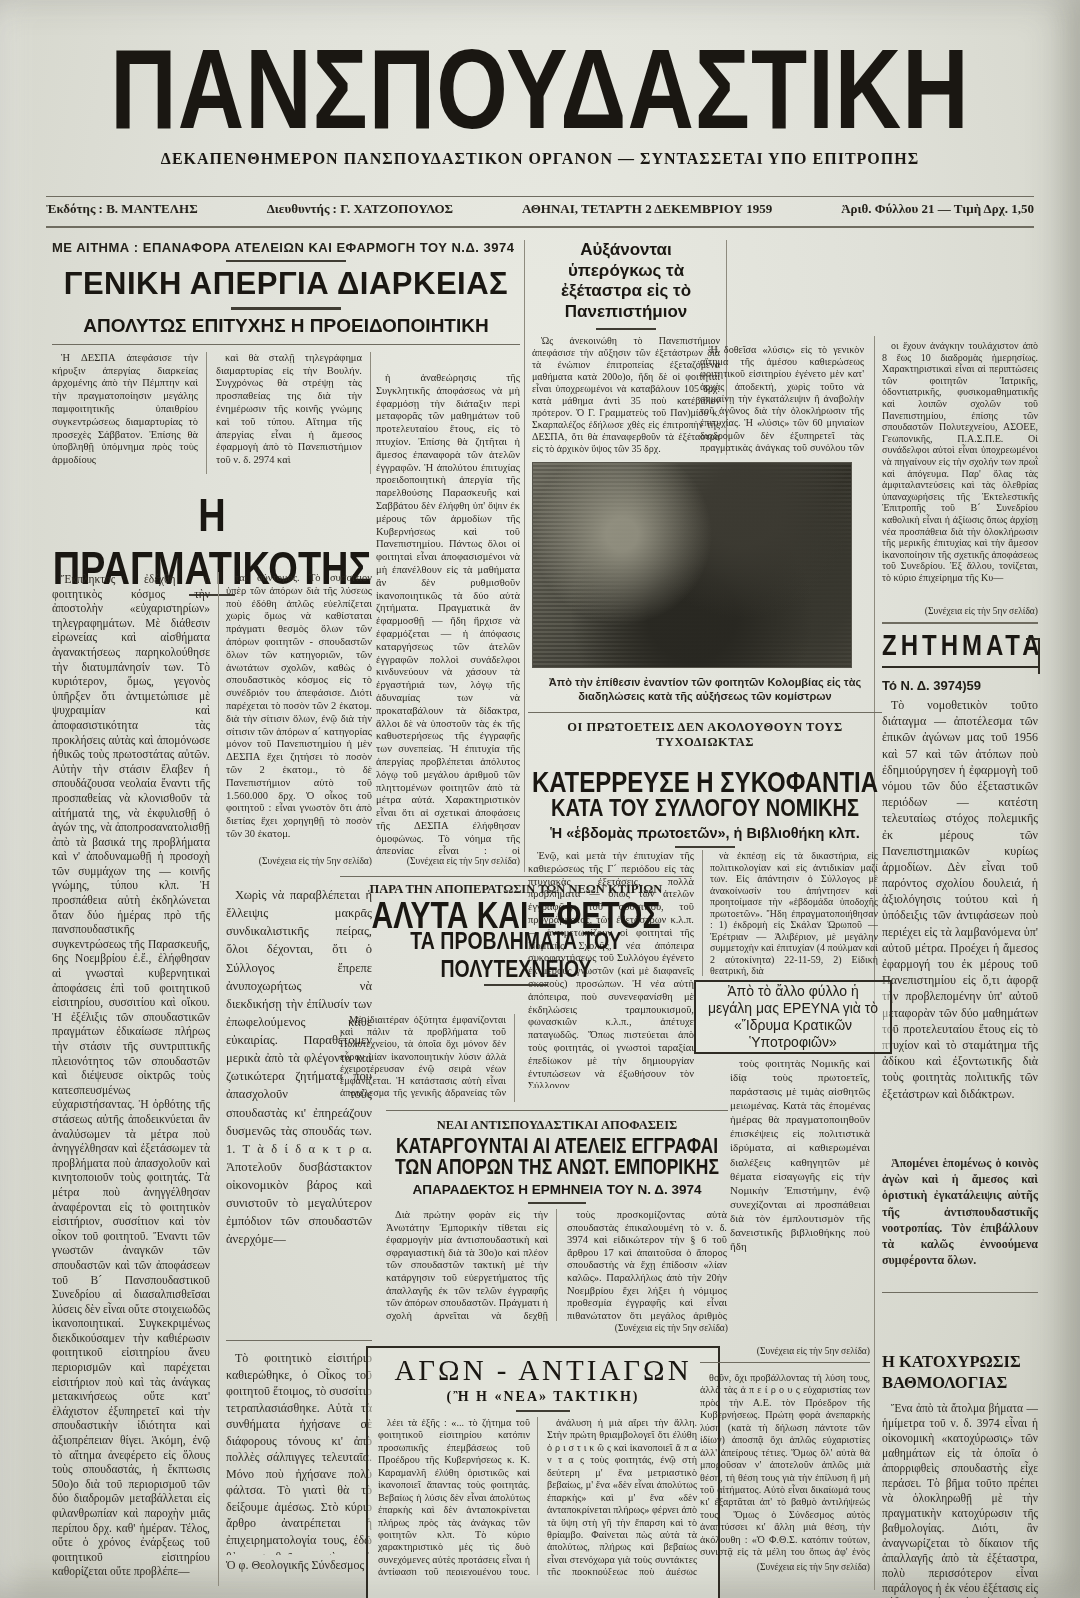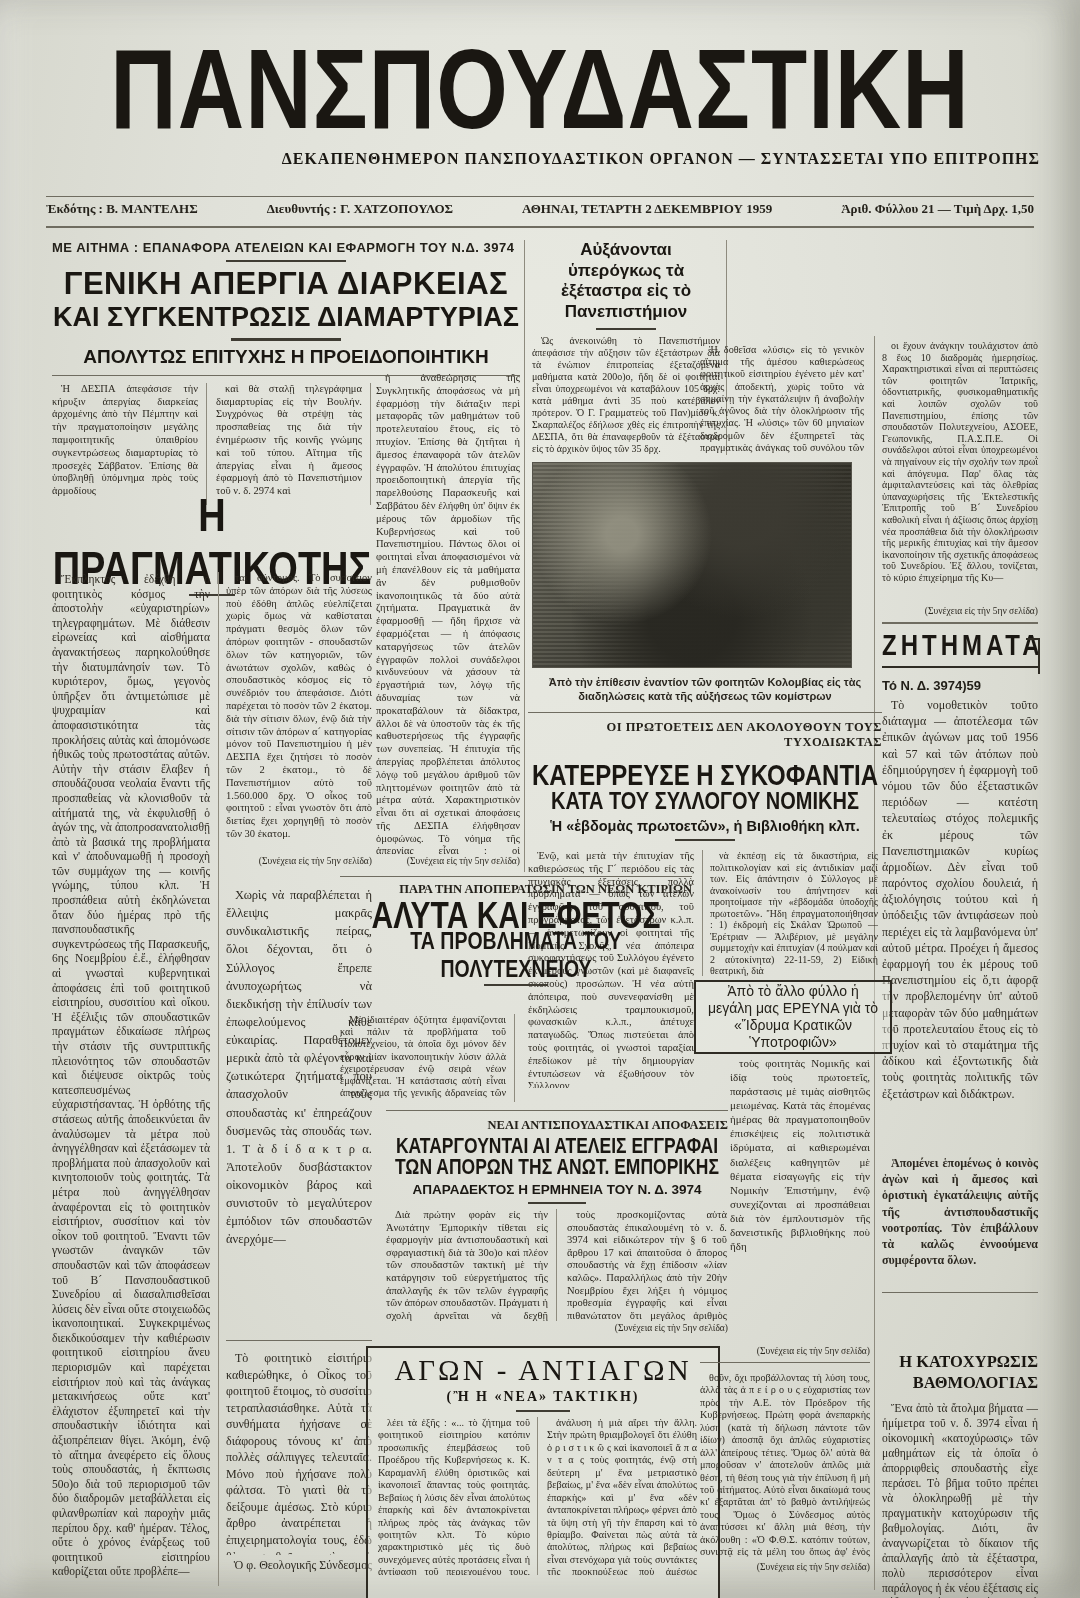--- a/index.html
+++ b/index.html
@@ -2,21 +2,21 @@
 <html><head>
 <meta charset="utf-8">
 <style>
   html,body{margin:0;padding:0;background:#b9bab1;}
   .page{position:relative;width:1080px;height:1598px;margin:0 auto;overflow:hidden;
     background:radial-gradient(ellipse at 50% 28%, #e9eae2 0%, #e0e1d9 45%, #d6d7cd 78%, #c9cabf 100%);
     box-shadow:inset -20px 0 35px rgba(70,70,58,.22), inset 14px 0 26px rgba(255,255,255,.35), inset 0 -14px 30px rgba(70,70,58,.18);
     font-family:"Liberation Serif","DejaVu Serif",serif;color:#2b271f;}
   .abs{position:absolute;}
   .sans{font-family:"Liberation Sans","DejaVu Sans",sans-serif;}
-  .serif{font-family:"Liberation Serif","DejaVu Serif",serif;text-align:right;}
+  .serif{font-family:"Liberation Serif","DejaVu Serif",serif;}
   .center{text-align:center;}
   .ink{color:#1a1712;}
   .cond{display:inline-block;transform:scaleY(1.22);transform-origin:50% 55%;}
   .jtext{text-align:justify;overflow:hidden;color:#2d2921;}
   .jtext::first-letter{padding-left:9px;}
   .vline{position:absolute;width:1px;background:#8e8b7e;}
   .hline{position:absolute;height:1px;background:#6f6c60;}
   .srule{height:2px;background:#3f3c33;margin:5px auto;}
   .cont{font-size:9.5px;text-align:right;color:#2d2921;margin-top:2px;font-family:"Liberation Serif","DejaVu Serif",serif;}
   .kicker{font-weight:bold;color:#24211a;}
@@ -47,21 +47,20 @@
     <span>Διευθυντής : Γ. ΧΑΤΖΟΠΟΥΛΟΣ</span>
     <span>ΑΘΗΝΑΙ, ΤΕΤΑΡΤΗ 2 ΔΕΚΕΜΒΡΙΟΥ 1959</span>
     <span>Ἀριθ. Φύλλου 21 — Τιμὴ Δρχ. 1,50</span>
   </div>
   <div class="hline" style="left:46px;top:226px;width:988px;height:2px;"></div>
 
   <div class="abs" style="left:52px;top:240px;width:468px;">
     <div class="sans kicker" style="font-size:13px;letter-spacing:0.5px;">ΜΕ ΑΙΤΗΜΑ : ΕΠΑΝΑΦΟΡΑ ΑΤΕΛΕΙΩΝ ΚΑΙ ΕΦΑΡΜΟΓΗ ΤΟΥ Ν.Δ. 3974</div>
     <div class="srule" style="width:120px;"></div>
     <div class="sans ink center" style="font-size:31px;font-weight:bold;line-height:1.12;letter-spacing:0.5px;">ΓΕΝΙΚΗ ΑΠΕΡΓΙΑ ΔΙΑΡΚΕΙΑΣ</div>
-    <div class="sans ink center" style="font-size:27px;font-weight:bold;line-height:1.15;">ΚΑΙ ΣΥΓΚΕΝΤΡΩΣΙΣ ΔΙΑΜΑΡΤΥΡΙΑΣ</div>
     <div class="srule" style="width:110px;height:3px;"></div>
     <div class="sans ink center" style="font-size:19px;font-weight:bold;">ΑΠΟΛΥΤΩΣ ΕΠΙΤΥΧΗΣ Η ΠΡΟΕΙΔΟΠΟΙΗΤΙΚΗ</div>
     <div style="height:1px;background:#6f6c60;margin-top:7px;"></div>
     <div style="display:flex;gap:9px;margin-top:7px;">
       <div class="jtext" style="width:146px;height:122px;font-size:10.5px;line-height:1.22;border-right:1px solid #8e8b7e;padding-right:8px;">Ἡ ΔΕΣΠΑ ἀπεφάσισε τὴν κήρυξιν ἀπεργίας διαρκείας ἀρχομένης ἀπὸ τὴν Πέμπτην καὶ τὴν πραγματοποίησιν μεγάλης παμφοιτητικῆς ὑπαιθρίου συγκεντρώσεως διαμαρτυρίας τὸ προσεχὲς Σάββατον. Ἐπίσης θὰ ὑποβληθῇ ὑπόμνημα πρὸς τοὺς ἁρμοδίους</div>
       <div class="jtext" style="width:146px;height:122px;font-size:10.5px;line-height:1.22;border-right:1px solid #8e8b7e;padding-right:8px;">καὶ θὰ σταλῇ τηλεγράφημα διαμαρτυρίας εἰς τὴν Βουλήν. Συγχρόνως θὰ στρέψῃ τὰς προσπαθείας της διὰ τὴν ἐνημέρωσιν τῆς κοινῆς γνώμης καὶ τοῦ τύπου. Αἴτημα τῆς ἀπεργίας εἶναι ἡ ἄμεσος ἐφαρμογὴ ἀπὸ τὸ Πανεπιστήμιον τοῦ ν. δ. 2974 καὶ</div>
       <div style="width:140px;"></div>
     </div>
   </div>
   <div class="abs" style="left:376px;top:372px;width:144px;">
@@ -114,21 +113,21 @@
       <span class="cond">ΖΗΤΗΜΑΤΑ</span>
       <span style="position:absolute;right:-2px;top:6px;width:12px;height:34px;border-right:2px solid #2e2b23;border-top:2px solid #2e2b23;"></span>
     </div>
     <div class="sans" style="font-size:13px;font-weight:bold;margin-top:10px;color:#211e17;">Τό Ν. Δ. 3974)59</div>
     <div class="jtext" style="height:452px;font-size:12px;line-height:1.35;margin-top:4px;">Τὸ νομοθετικὸν τοῦτο διάταγμα — ἀποτέλεσμα τῶν ἐπικῶν ἀγώνων μας τοῦ 1956 καὶ 57 καὶ τῶν ἀτόπων ποὺ ἐδημιούργησεν ἡ ἐφαρμογὴ τοῦ νόμου τῶν δύο ἐξεταστικῶν περιόδων — κατέστη τελευταίως στόχος πολεμικῆς ἐκ μέρους τῶν Πανεπιστημιακῶν κυρίως ἁρμοδίων. Δὲν εἶναι τοῦ παρόντος σχολίου δουλειά, ἡ ἀξιολόγησις τούτου καὶ ἡ ὑπόδειξις τῶν ἀντιφάσεων ποὺ περιέχει εἰς τὰ λαμβανόμενα ὑπ' αὐτοῦ μέτρα. Προέχει ἡ ἄμεσος ἐφαρμογή του ἐκ μέρους τοῦ Πανεπιστημίου εἰς ὅ,τι ἀφορᾷ τὴν προβλεπομένην ὑπ' αὐτοῦ μεταφορὰν τῶν δύο μαθημάτων τοῦ προτελευταίου ἔτους εἰς τὸ πτυχίον καὶ τὸ σταμάτημα τῆς ἀδίκου καὶ ἐξοντωτικῆς διὰ τοὺς φοιτητὰς πολιτικῆς τῶν ἐξετάστρων καὶ διδάκτρων.</div>
     <div class="jtext" style="font-size:12px;line-height:1.35;font-weight:bold;margin-top:6px;">Ἀπομένει ἑπομένως ὁ κοινὸς ἀγὼν καὶ ἡ ἄμεσος καὶ ὁριστικὴ ἐγκατάλειψις αὐτῆς τῆς ἀντισπουδαστικῆς νοοτροπίας. Τὸν ἐπιβάλλουν τὰ καλῶς ἐννοούμενα συμφέροντα ὅλων.</div>
   </div>
 
   <div class="abs center" style="left:528px;top:720px;width:354px;">
     <div class="serif kicker" style="font-size:12.5px;letter-spacing:0.5px;">ΟΙ ΠΡΩΤΟΕΤΕΙΣ ΔΕΝ ΑΚΟΛΟΥΘΟΥΝ ΤΟΥΣ ΤΥΧΟΔΙΩΚΤΑΣ</div>
-    <div class="sans ink" style="font-size:24px;font-weight:bold;margin-top:12px;">
+    <div class="sans ink" style="font-size:24px;font-weight:bold;margin-top:19px;">
       <span class="cond">ΚΑΤΕΡΡΕΥΣΕ Η ΣΥΚΟΦΑΝΤΙΑ</span>
     </div>
     <div class="sans ink" style="font-size:20px;font-weight:bold;">
       <span class="cond">ΚΑΤΑ ΤΟΥ ΣΥΛΛΟΓΟΥ ΝΟΜΙΚΗΣ</span>
     </div>
     <div class="sans ink" style="font-size:14.5px;font-weight:bold;margin-top:5px;">Ἡ «ἑβδομὰς πρωτοετῶν», ἡ Βιβλιοθήκη κλπ.</div>
     <div class="srule" style="width:60px;"></div>
   </div>
   <div class="abs jtext" style="left:528px;top:850px;width:166px;height:238px;font-size:10.5px;line-height:1.22;">Ἐνῷ, καὶ μετὰ τὴν ἐπιτυχίαν τῆς καθιερώσεως τῆς Γ´ περιόδου εἰς τὰς πτυχιακὰς ἐξετάσεις, πολλὰ προβλήματα — ὅπως τῶν ἀτελῶν ἐγγραφῶν, τοῦ συσσιτίου, τοῦ προγράμματος, τῶν ἐξετάστρων κ.λ.π. — ἀντιμετωπίζουν οἱ φοιτηταὶ τῆς Νομικῆς Σχολῆς, νέα ἀπόπειρα συκοφαντήσεως τοῦ Συλλόγου ἐγένετο ἐκ μέρους γνωστῶν (καὶ μὲ διαφανεῖς σκοποὺς) προσώπων. Ἡ νέα αὐτὴ ἀπόπειρα, ποὺ συνενεφανίσθη μὲ ἐκδηλώσεις τραμπουκισμοῦ, φωνασκιῶν κ.λ.π., ἀπέτυχε παταγωδῶς. Ὅπως πιστεύεται ἀπὸ τοὺς φοιτητάς, οἱ γνωστοὶ ταραξίαι ἐπεδίωκον μὲ τὴν δημιουργίαν ἐντυπώσεων νὰ ἐξωθήσουν τὸν Σύλλογον</div>
   <div class="vline" style="left:702px;top:850px;height:126px;"></div>

